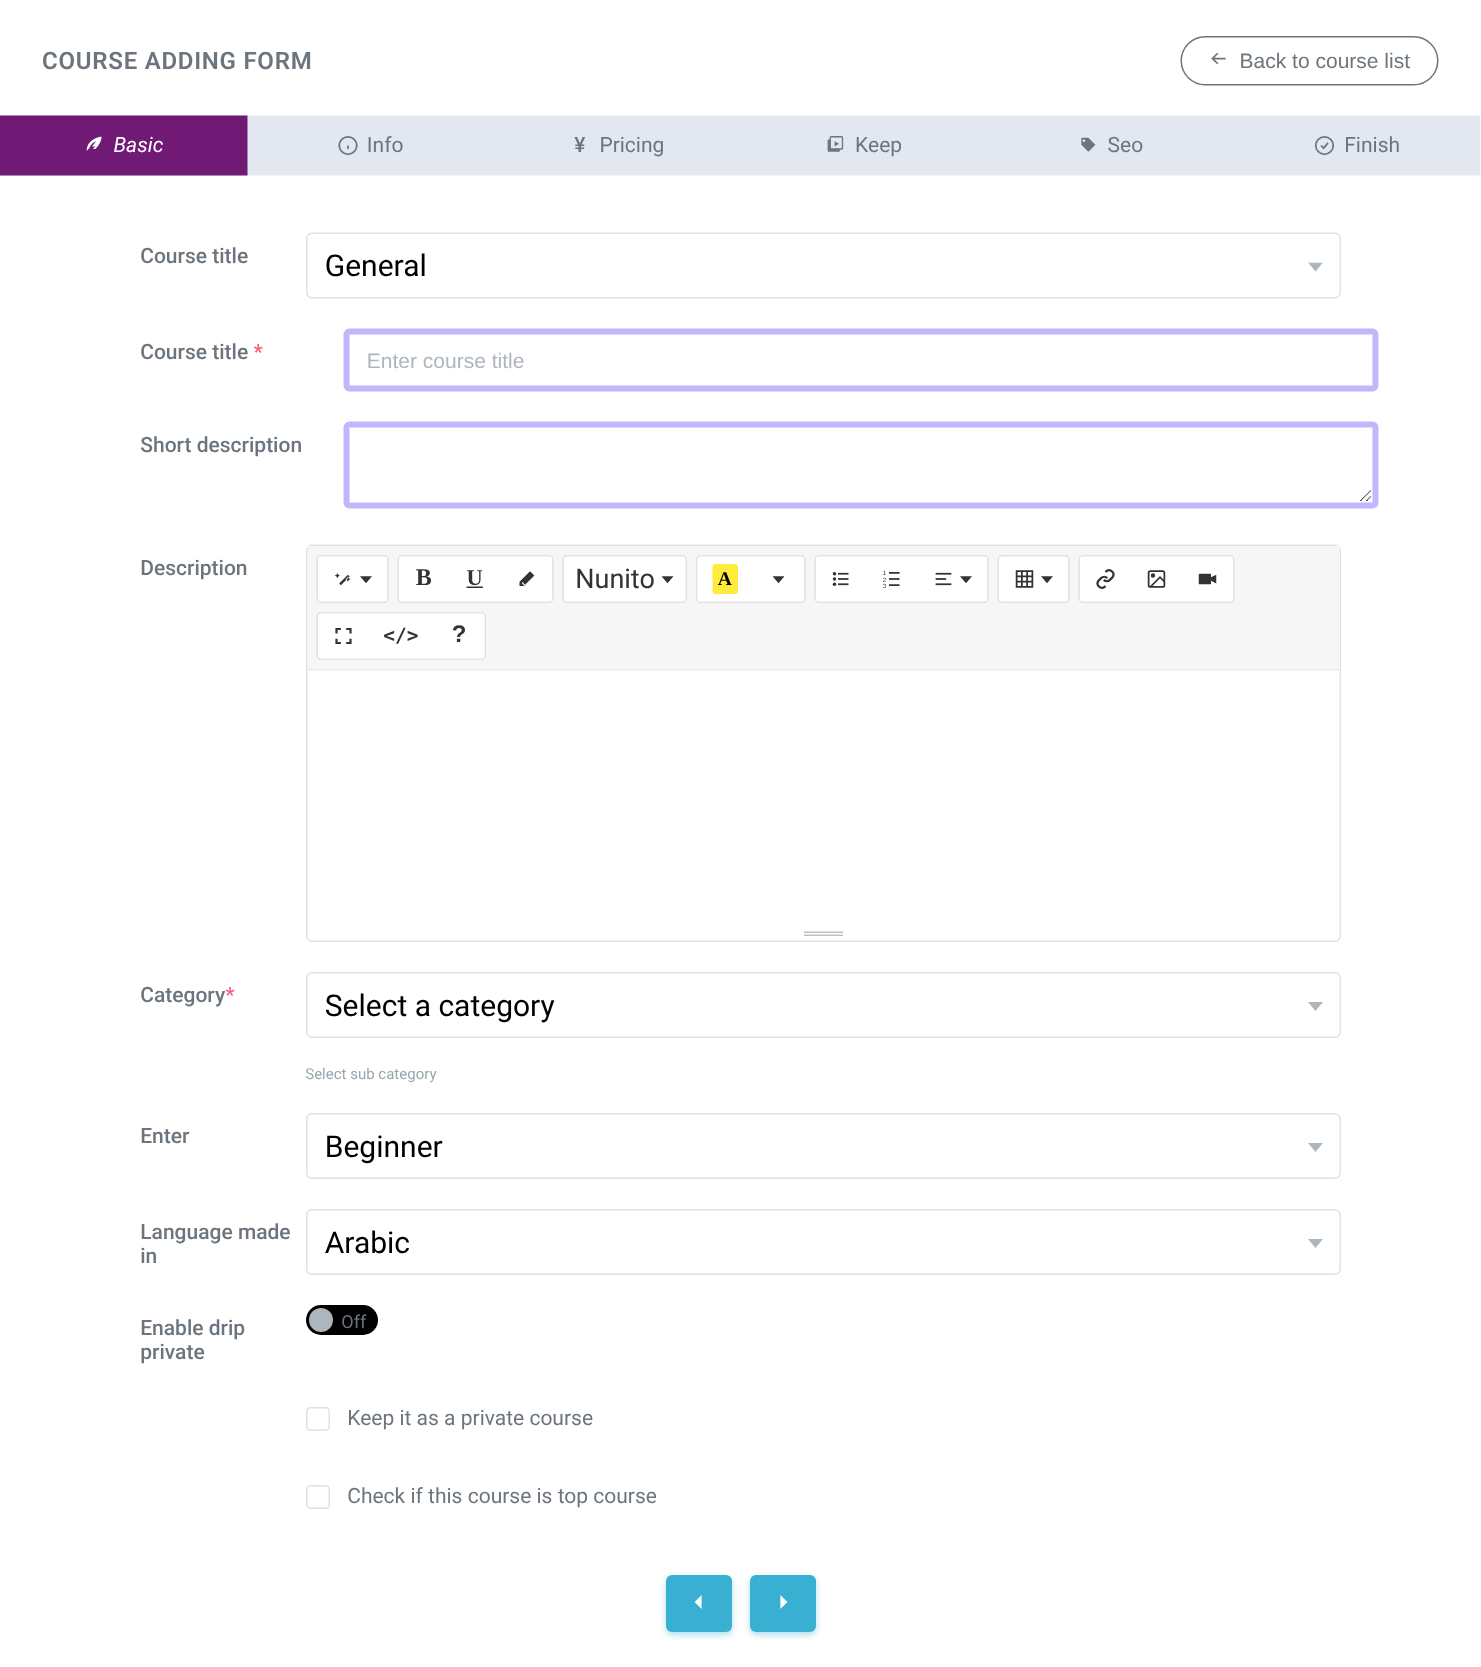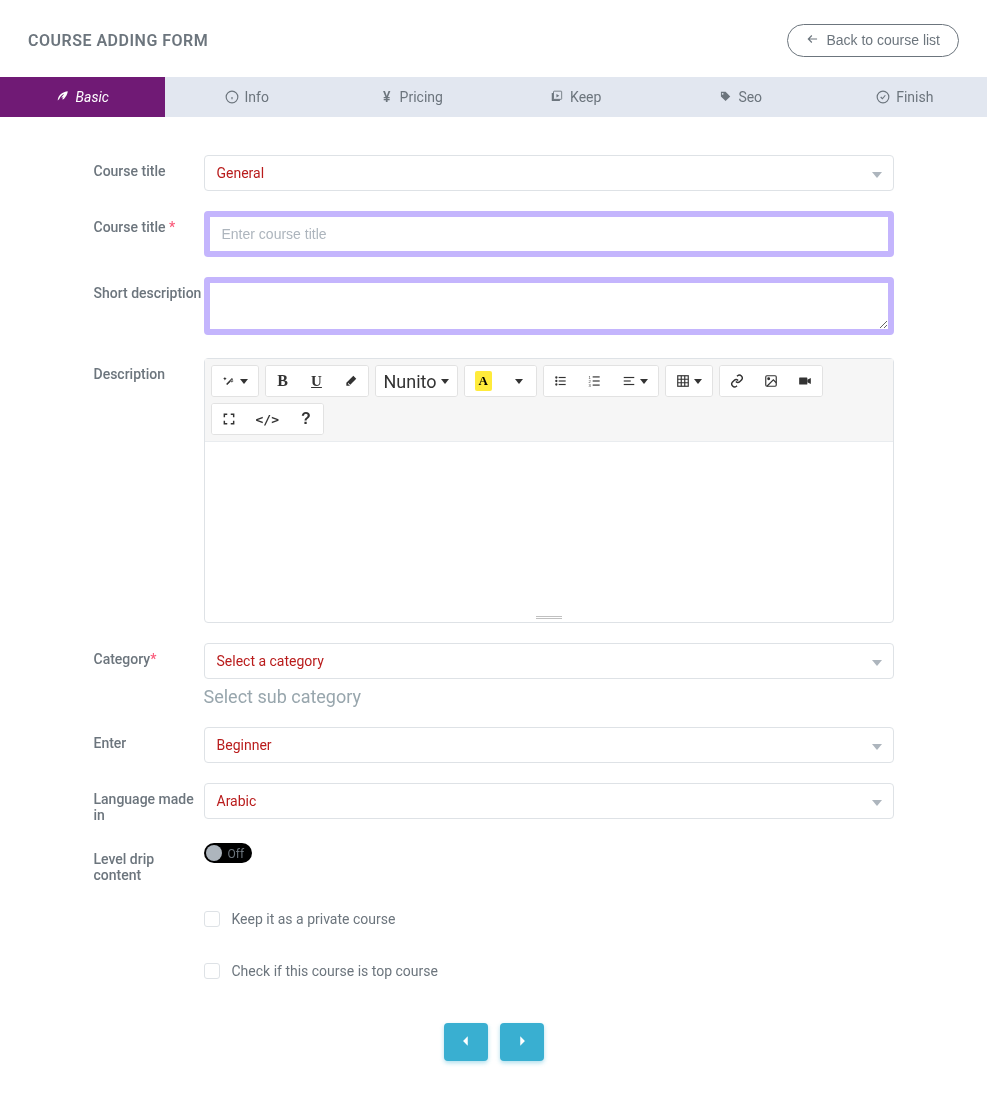--- a/index.html
+++ b/index.html
@@ -10,26 +10,26 @@
 .tabs { display: flex; background: #e2e7f0; }
 .tab { flex: 1; text-align: center; padding: 12px 0; font-size: 14px; color: #6c757d; cursor: pointer; display: flex; align-items: center; justify-content: center; gap: 6px; }
 .tab.active { background: #701a75; color: #fff; font-style: italic; }
 .tab-icon { width: 14px; height: 14px; display: inline-flex; align-items: center; justify-content: center; }
 .form-body { padding: 28px 0 40px; }
 .form-row { display: flex; padding: 10px 0; max-width: 800px; margin: 0 auto; }
 .form-label { width: 110px; flex-shrink: 0; padding-top: 8px; font-size: 14px; color: #6c757d; font-weight: 500; }
 .form-label .req { color: #fa5c7c; }
 .form-control-wrap { flex: 1; margin-left: 0; }
 .select-wrap { position: relative; }
-.select { width: 100%; border: 1px solid #dee2e6; border-radius: 4px; padding: 9px 12px; font-size: 14px; color: #b91c1c; background: #fff; appearance: none; cursor: pointer; }
+.select { width: 100%; border: 1px solid #dee2e6; border-radius: 4px; padding: 9px 12px; font-size: 20px; color: #000000; background: #fff; appearance: none; cursor: pointer; }
 .select-caret { position: absolute; right: 12px; top: 50%; transform: translateY(-50%); pointer-events: none; }
-.text-input { width: 100%; border: 6px solid #c4b5fd; border-radius: 4px; padding: 9px 12px; font-size: 14px; color: #6c757d; }
+.text-input { width: 100%; border: 4px solid #c4b5fd; border-radius: 4px; padding: 9px 12px; font-size: 14px; color: #6c757d; margin-left: 25px; }
 .text-input::placeholder { color: #adb5bd; }
 textarea.text-input { resize: both; height: 58px; }
-.help-text { font-size: 18px; color: #98a6ad; margin-top: 7px; }
+.help-text { font-size: 10px; color: #98a6ad; margin-top: 19px; }
 .editor { border: 1px solid #dee2e6; border-radius: 4px; background: #fff; }
 .editor-toolbar { background: #f6f6f6; padding: 6px; border-bottom: 1px solid #e9ecef; display: flex; flex-wrap: wrap; gap: 6px; }
 .btn-group { display: inline-flex; background: #fff; border: 1px solid #e2e2e2; border-radius: 3px; overflow: hidden; }
 .tool-btn { border: none; background: #fff; padding: 7px 10px; cursor: pointer; display: inline-flex; align-items: center; justify-content: center; min-width: 34px; height: 30px; font-size: 13px; color: #333; }
 .tool-btn.font-label { font-family: inherit; font-size: 18px; padding: 7px 8px; }
 .tool-btn .caret { margin-left: 4px; }
 .caret-svg { width: 8px; height: 5px; }
 .editor-content { height: 170px; }
 .editor-resizer { height: 10px; display: flex; align-items: center; justify-content: center; cursor: ns-resize; border-top: 0; }
 .editor-resizer .handle { width: 26px; height: 3px; border-top: 1px solid #c0c0c0; border-bottom: 1px solid #c0c0c0; }
@@ -315,21 +315,21 @@
         <span class="select-caret">
           <svg width="10" height="6" viewBox="0 0 10 6" fill="#adb5bd">
               <path d="M0 0l5 6 5-6z"></path>
             </svg>
         </span>
       </div>
     </div>
   </div>
 
   <div class="form-row">
-    <div class="form-label">Level drip content</div>
+    <div class="form-label">Enable drip private</div>
     <div class="form-control-wrap">
       <div class="toggle">
         <div class="toggle-knob"></div>
         <span class="toggle-label">Off</span>
       </div>
     </div>
   </div>
 
   <div class="form-row">
     <div class="form-label"></div>

